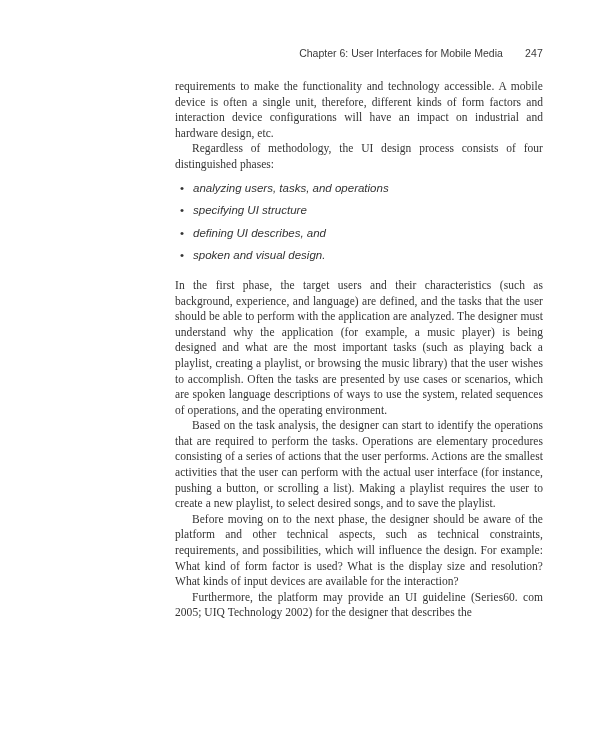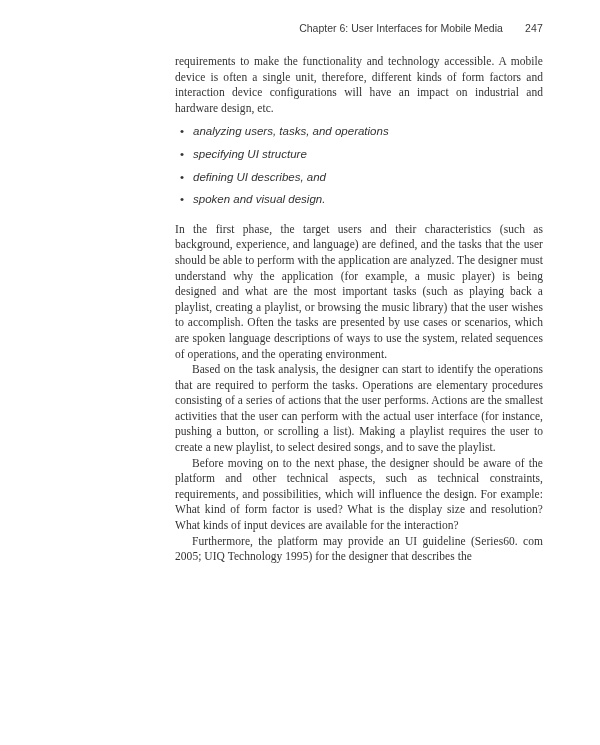--- a/index.html
+++ b/index.html
@@ -6,37 +6,38 @@
     margin: 0;
     padding: 0;
     background: #ffffff;
   }
   .page {
     position: relative;
     width: 600px;
     height: 745px;
     background: #ffffff;
     box-sizing: border-box;
-    padding: 22px 57px 0 175px;
+    padding: 28px 57px 0 175px;
     font-family: "Liberation Sans", sans-serif;
     color: #333333;
     overflow: hidden;
   }
   .running-head {
     display: flex;
     justify-content: flex-end;
     align-items: baseline;
     gap: 22px;
     font-size: 10.5px;
     line-height: 13px;
     color: #3a3a3a;
     margin-bottom: 19px;
   }
   .running-head .pagenum {
     letter-spacing: 0.2px;
+    margin-top: 19px;
   }
   .text-block {
     width: 368px;
   }
   .para {
     margin: 0;
     font-size: 11.5px;
     line-height: 15.6px;
     text-align: justify;
     color: #333333;
@@ -75,20 +76,21 @@
 
   <header class="running-head">
     <span>Chapter 6: User Interfaces for Mobile Media</span>
     <span class="pagenum">247</span>
   </header>
 
   <main class="text-block">
 
     <p class="para">requirements to make the functionality and technology accessible. A mobile device is often a single unit, therefore, different kinds of form factors and interaction device configurations will have an impact on industrial and hardware design, etc.</p>
 
+    <p class="para indent">Regardless of methodology, the UI design process consists of four distinguished phases:</p>
 
     <ul class="bullets">
       <li>
         <span class="b">•</span>
         <span class="bt">analyzing users, tasks, and operations</span>
       </li>
       <li>
         <span class="b">•</span>
         <span class="bt">specifying UI structure</span>
       </li>
@@ -102,16 +104,16 @@
       </li>
     </ul>
 
     <p class="para">In the first phase, the target users and their characteristics (such as background, experience, and language) are defined, and the tasks that the user should be able to perform with the application are analyzed. The designer must understand why the application (for example, a music player) is being designed and what are the most important tasks (such as playing back a playlist, creating a playlist, or browsing the music library) that the user wishes to accomplish. Often the tasks are presented by use cases or scenarios, which are spoken language descriptions of ways to use the system, related sequences of operations, and the operating environment.</p>
 
     <p class="para indent">Based on the task analysis, the designer can start to identify the operations that are required to perform the tasks. Operations are elementary procedures consisting of a series of actions that the user performs. Actions are the smallest activities that the user can perform with the actual user interface (for instance, pushing a button, or scrolling a list). Making a playlist requires the user to create a new playlist, to select desired songs, and to save the playlist.</p>
 
 
     <p class="para indent">Before moving on to the next phase, the designer should be aware of the platform and other technical aspects, such as technical constraints, requirements, and possibilities, which will influence the design. For example: What kind of form factor is used? What is the display size and resolution? What kinds of input devices are available for the interaction?</p>
 
-    <p class="para indent">Furthermore, the platform may provide an UI guideline (Series60. com 2005; UIQ Technology 1995) for the designer that describes the</p>
+    <p class="para indent">Furthermore, the platform may provide an UI guideline (Series60. com 2005; UIQ Technology 2002) for the designer that describes the</p>
 
   </main>
 </div>
 
 </body></html>

